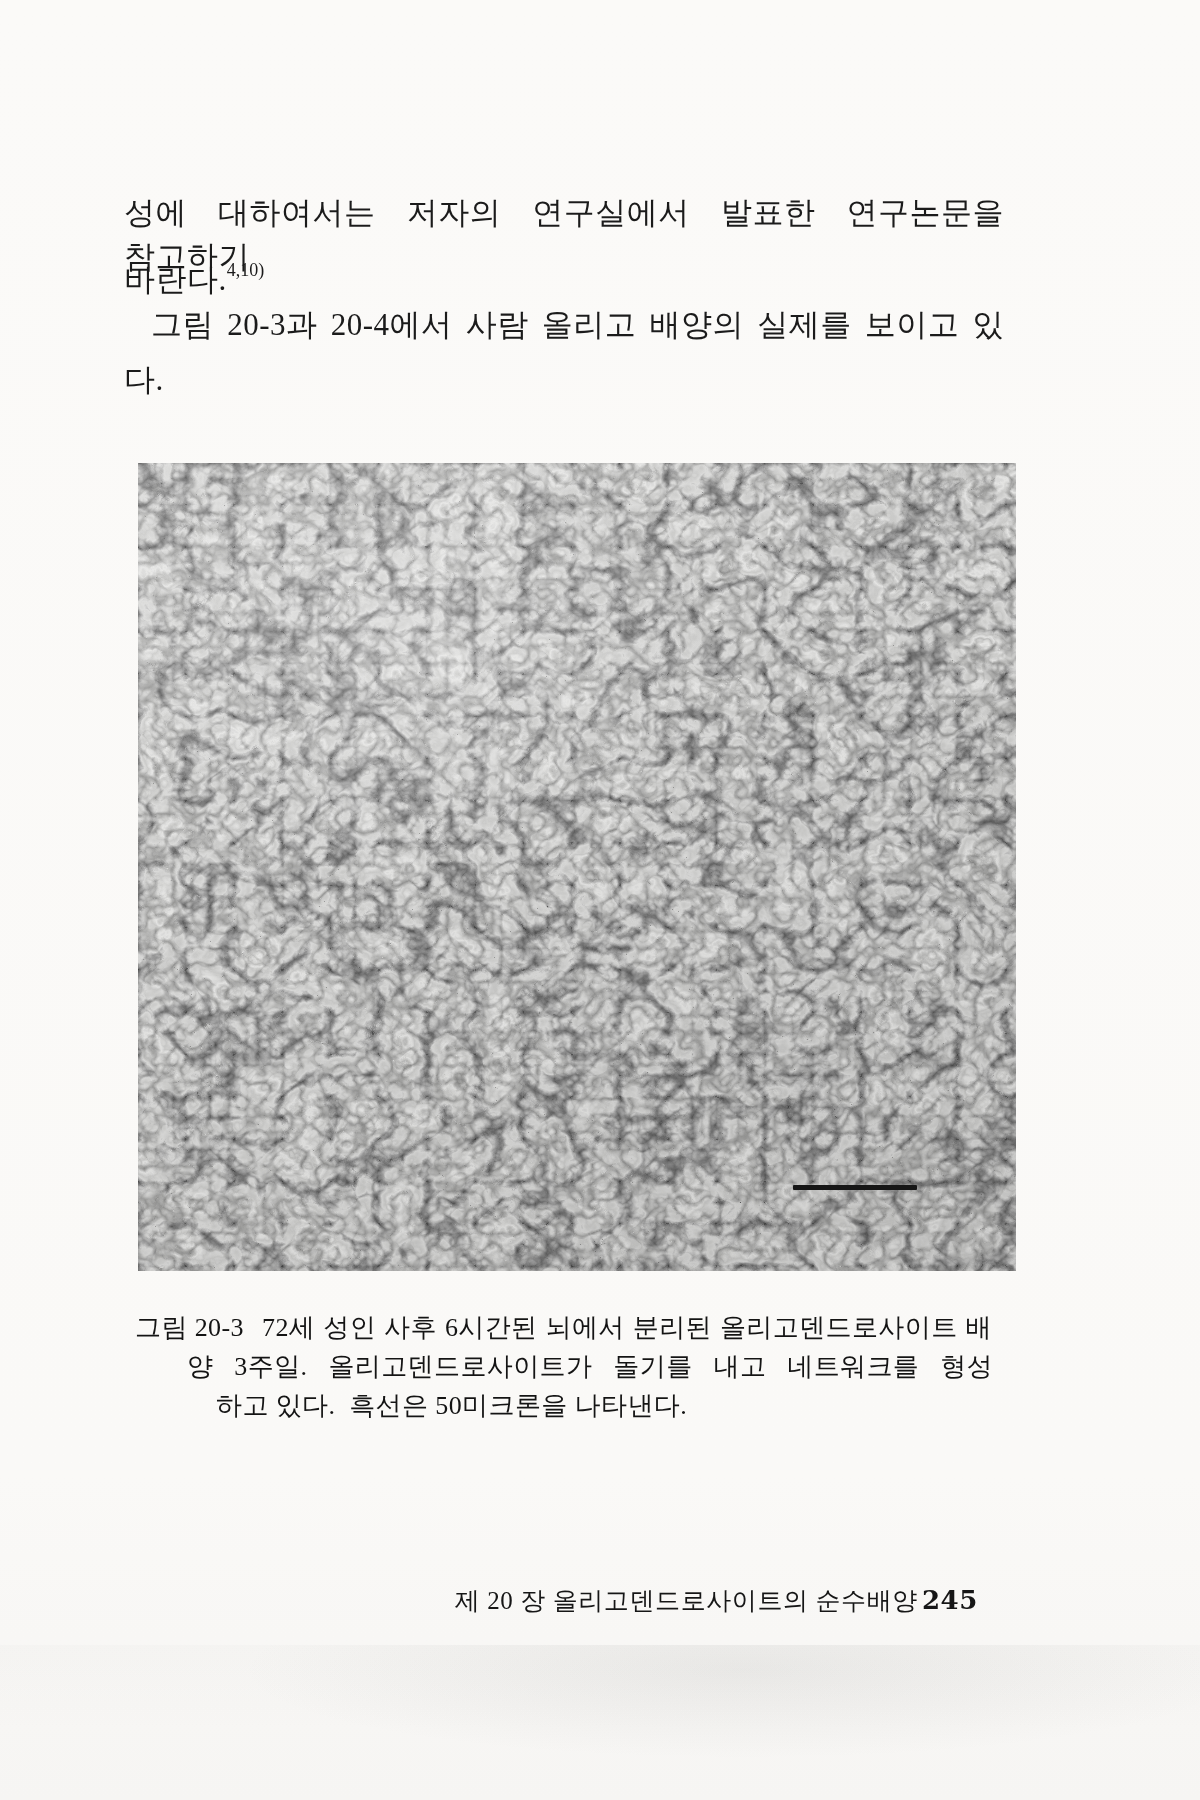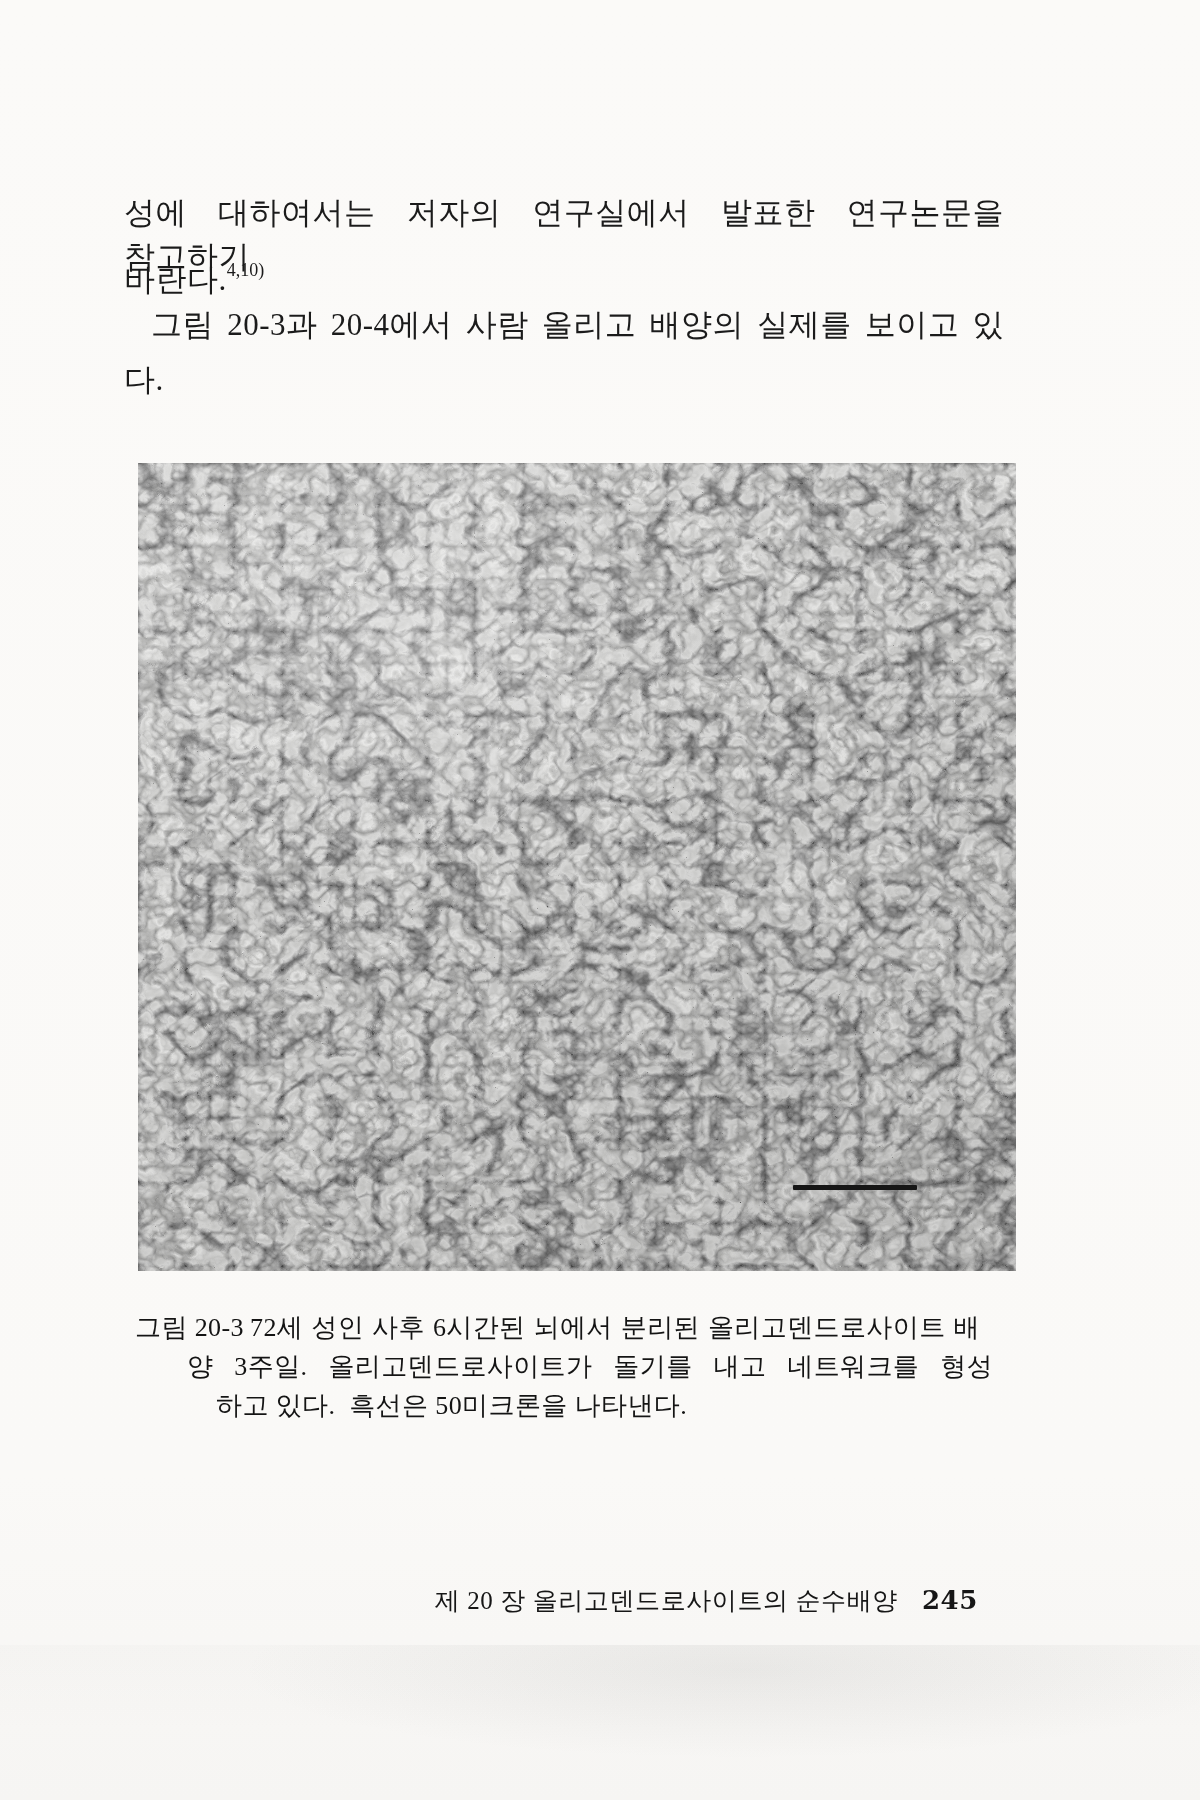--- a/index.html
+++ b/index.html
@@ -82,34 +82,34 @@
   
   .cap {
     position: absolute;
     font-size: 26px;
     line-height: 34px;
     color: #141414;
     letter-spacing: 0.4px;
     white-space: nowrap;
   }
   .cap-label { left: 135px; top: 1311px; }
-  .cap-l1 { left: 250px; top: 1311px; width: 730px; white-space: normal; text-align: justify; text-align-last: justify; }
+  .cap-l1 { left: 262px; top: 1311px; width: 730px; white-space: normal; text-align: justify; text-align-last: justify; }
   .cap-l2 { left: 187px; top: 1350px; width: 806px; white-space: normal; text-align: justify; text-align-last: justify; }
   .cap-l3 { left: 187px; top: 1389px; white-space: pre; margin-left: 29px; }
 
   
   .footer {
     position: absolute;
     right: 222px; top: 1584px;
     font-size: 25px;
     letter-spacing: 0.6px;
     color: #161616;
     white-space: nowrap;
   }
-  .footer .chapter { margin-right: 24px; }
+  .footer .chapter { margin-right: 4px; }
   .footer .pageno { font-weight: bold; font-size: 26px; font-family: "DejaVu Serif", serif; }
 </style>
 </head>
 <body>
 
 <div class="page">
 
   <div class="bodyline l1 justified">성에 대하여서는 저자의 연구실에서 발표한 연구논문을 참고하기</div>
 
   <div class="bodyline l2">

